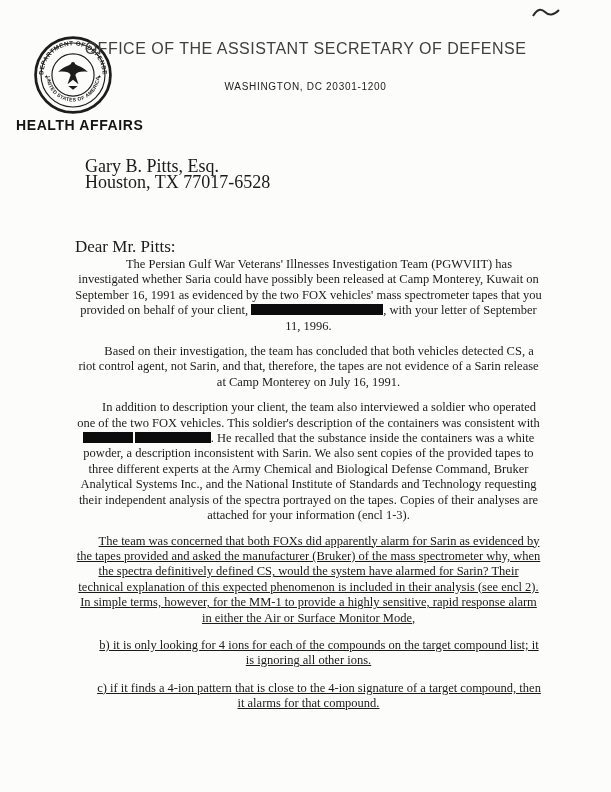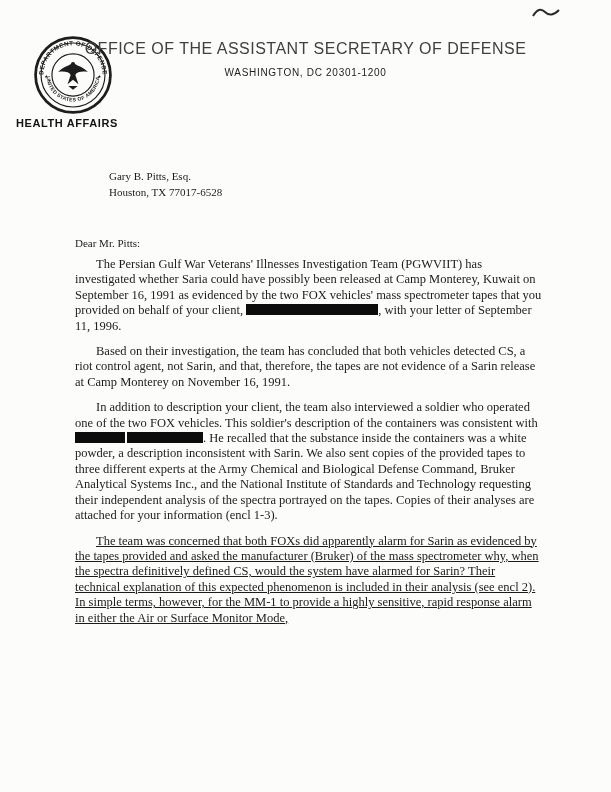--- a/index.html
+++ b/index.html
@@ -16,40 +16,40 @@
 
   
   .letterhead { position:absolute; top:40px; left:0; right:0; text-align:center; }
   .office-title {
     font-family:"Liberation Sans", sans-serif;
     font-weight:normal; font-size:16px; letter-spacing:0.5px;
     color:#404040;
   }
   .city-line {
     font-family:"Liberation Sans", sans-serif;
-    font-size:10px; letter-spacing:0.7px; margin-top:9px; color:#222;
+    font-size:10px; letter-spacing:0.7px; margin-top:23px; color:#222;
   }
 
   
   .seal { position:absolute; left:34px; top:36px; width:78px; height:78px; }
   .division {
     position:absolute; left:16px; top:117px;
     font-family:"Liberation Sans", sans-serif;
-    font-weight:bold; font-size:11px; letter-spacing:0.6px; color:#141414;
+    font-weight:bold; font-size:14px; letter-spacing:0.6px; color:#141414;
   }
 
   
   .artifact { position:absolute; top:4px; right:50px; }
 
   
-  .recipient { position:absolute; left:85px; top:169px; font-size:11px; line-height:15.6px;margin-left:24px; }
-  .salutation { position:absolute; left:75px; top:237px; font-size:11px; }
+  .recipient { position:absolute; left:85px; top:159px; font-size:18px; line-height:15.6px; }
+  .salutation { position:absolute; left:75px; top:237px; font-size:17px; }
   .letter-body {
     position:absolute; left:75px; top:257px; width:467px;
-    font-size:12.5px; line-height:15.4px; text-align:left;
+    font-size:12.5px; line-height:15.4px; text-align:center;
   }
   .letter-body p { text-indent:21px; margin:0 0 10px 0; }
   .letter-body p.spaced { margin-bottom:12px;text-decoration:underline; }
 
   .redact {
     display:inline-block; background:#0c0c0c; height:11px;
     vertical-align:baseline; position:relative; top:1px;
   }
   .r-client { width:132px; }
   .r-a { width:50px; }
@@ -100,22 +100,24 @@
     <div>Gary B. Pitts, Esq.</div>
     <div>Houston, TX  77017-6528</div>
   </div>
 
   <div class="salutation">Dear Mr. Pitts:</div>
 
   <div class="letter-body">
     <p><span>The Persian Gulf War Veterans' Illnesses Investigation Team (PGWVIIT) has investigated whether Saria could have possibly been released at Camp Monterey, Kuwait on September 16, 1991 as evidenced by the two FOX vehicles' mass spectrometer tapes that you provided on behalf of your client,</span>
       <span class="redact r-client"></span><span>, with your letter of September 11, 1996.</span></p>
 
-    <p>Based on their investigation, the team has concluded that both vehicles detected CS, a riot control agent, not Sarin, and that, therefore, the tapes are not evidence of a Sarin release at Camp Monterey on November 16, 1991.</p>
+    <p>Based on their investigation, the team has concluded that both vehicles detected CS, a riot control agent, not Sarin, and that, therefore, the tapes are not evidence of a Sarin release at Camp Monterey on July 16, 1991.</p>
 
     <p><span>In addition to description your client, the team also interviewed a soldier who operated one of the two FOX vehicles. This soldier's description of the containers was consistent with</span>
       <span class="redact r-a"></span><span class="redact r-b"></span><span>. He recalled that the substance inside the containers was a white powder, a description inconsistent with Sarin. We also sent copies of the provided tapes to three different experts at the Army Chemical and Biological Defense Command, Bruker Analytical Systems Inc., and the National Institute of Standards and Technology requesting their independent analysis of the spectra portrayed on the tapes. Copies of their analyses are attached for your information (encl 1-3).</span></p>
 
     <p class="spaced">The team was concerned that both FOXs did apparently alarm for Sarin as evidenced by the tapes provided and asked the manufacturer (Bruker) of the mass spectrometer why, when the spectra definitively defined CS, would the system have alarmed for Sarin? Their technical explanation of this expected phenomenon is included in their analysis (see encl 2). In simple terms, however, for the MM-1 to provide a highly sensitive, rapid response alarm in either the Air or Surface Monitor Mode,</p>
 
+    <p class="spaced">b)  it is only looking for 4 ions for each of the compounds on the target compound list; it is ignoring all other ions.</p>
+    <p class="spaced">c)  if it finds a 4-ion pattern that is close to the 4-ion signature of a target compound, then it alarms for that compound.</p>
   </div>
 
 </div>
 
 </body></html>

